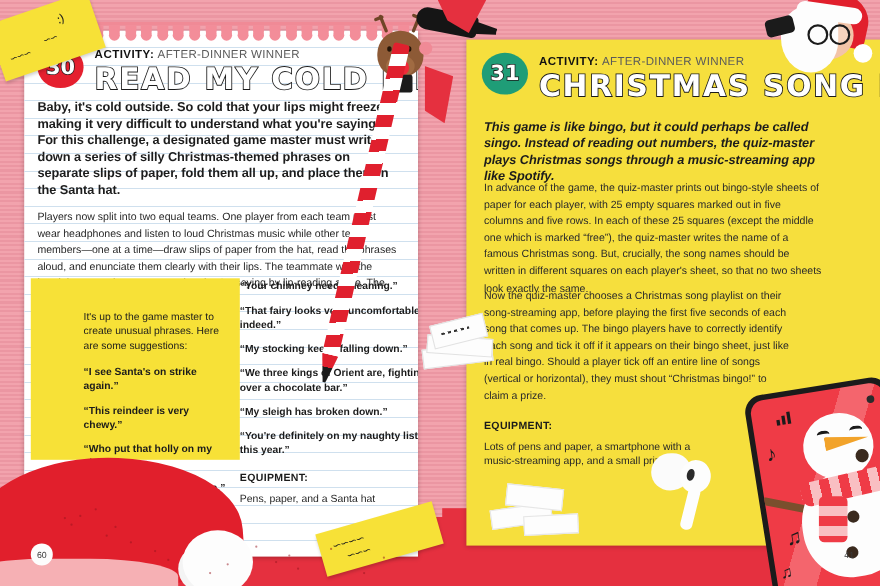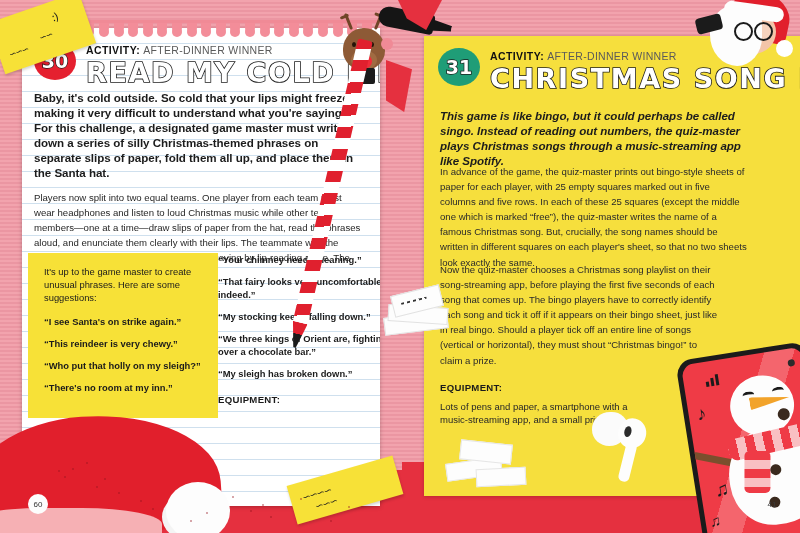--- a/index.html
+++ b/index.html
@@ -215,36 +215,38 @@
         <div class="title">READ MY COLD LIPS</div>
       </div>
     </div>
 
     <div style="position:absolute;left:12px;top:62px;width:330px;">
       <div class="lead">Baby, it's cold outside. So cold that your lips might freeze… making it very difficult to understand what you're saying. For this challenge, a designated game master must write down a series of silly Christmas-themed phrases on separate slips of paper, fold them all up, and place them in the Santa hat.</div>
       <div class="body" style="margin-top:9px;">Players now split into two equal teams. One player from each team must wear headphones and listen to loud Christmas music while other team members—one at a time—draw slips of paper from the hat, read the phrases aloud, and enunciate them clearly with their lips. The teammate with the headphones on has to guess what they're saying by lip-reading alone. The team with the most correct answers wins.</div>
     </div>
 
     <div id="yellowpanel">
-      <div style="padding:12px 10px 0 16px;">
+      <div style="padding:28px 10px 0 16px;margin-left:32px;">
         <div class="intro">It's up to the game master to create unusual phrases. Here are some suggestions:</div>
         <div class="phrase">“I see Santa's on strike again.”</div>
         <div class="phrase">“This reindeer is very chewy.”</div>
         <div class="phrase">“Who put that holly on my sleigh?”</div>
         <div class="phrase">“There's no room at my inn.”</div>
       </div>
     </div>
 
     <div class="col-right">
       <div class="phrase">“Your chimney needs cleaning.”</div>
       <div class="phrase">“That fairy looks very uncomfortable indeed.”</div>
       <div class="phrase">“My stocking keeps falling down.”</div>
       <div class="phrase">“We three kings of Orient are, fighting over a chocolate bar.”</div>
       <div class="phrase">“My sleigh has broken down.”</div>
+      <div class="phrase">“You're definitely on my naughty list this year.”</div>
       <div class="eqhead">EQUIPMENT:</div>
+      <div class="eqtext">Pens, paper, and a Santa hat</div>
     </div>
   </div>
 
   <div id="pompom">
     <div class="bar"></div>
   <div class="pom" style="left: 4px;"></div>
       <div class="pom" style="left: 18.6px;"></div>
       <div class="pom" style="left: 33.2px;"></div>
       <div class="pom" style="left: 47.8px;"></div>
       <div class="pom" style="left: 62.4px;"></div>

